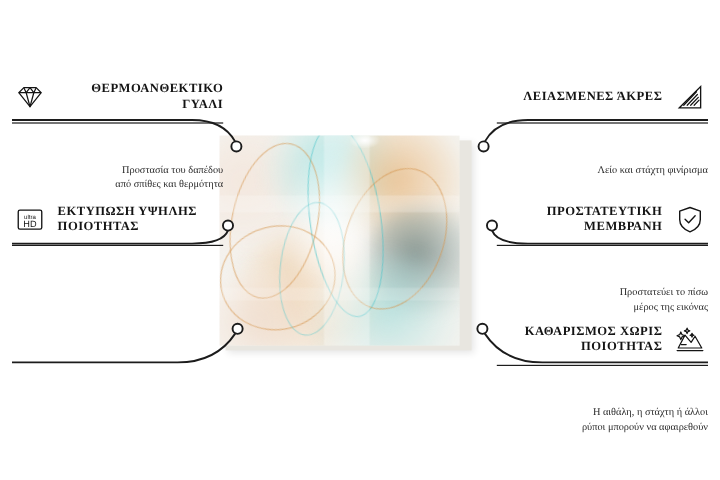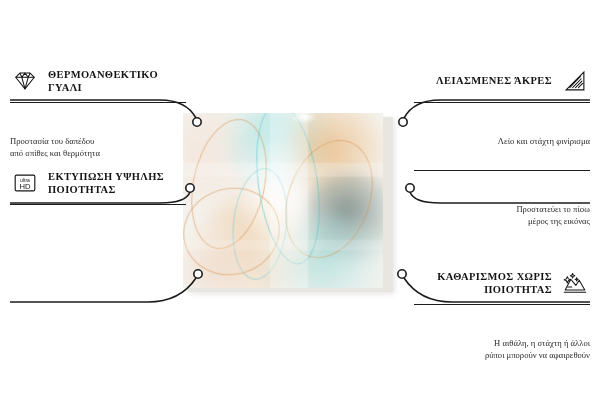--- a/index.html
+++ b/index.html
@@ -194,21 +194,21 @@
     <g fill="#ffffff" stroke="#1c1c1c" stroke-width="1.6">
       <circle cx="197" cy="122" r="4.2"></circle>
       <circle cx="190" cy="188" r="4.2"></circle>
       <circle cx="198" cy="274" r="4.2"></circle>
       <circle cx="403" cy="122" r="4.2"></circle>
       <circle cx="410" cy="188" r="4.2"></circle>
       <circle cx="402" cy="274" r="4.2"></circle>
     </g>
   </svg>
 
-  <div class="feature left" style="top:64px;">
+  <div class="feature left" style="top:64px;text-align:right;">
     <div class="f-head">
       <span class="f-icon">
         <svg viewBox="0 0 30 30" width="28" height="28">
           <g fill="none" stroke="#141414" stroke-width="1.1" stroke-linejoin="round">
             <path d="M5 11 L9.5 6.5 H20.5 L25 11 L15 23.5 Z"></path>
             <path d="M5 11 H25"></path>
             <path d="M9.5 6.5 L11.6 11 L15 23.5 L18.4 11 L20.5 6.5"></path>
             <path d="M11.6 11 L15 6.5 L18.4 11"></path>
           </g>
         </svg>
@@ -251,20 +251,30 @@
         </svg>
       </span>
       <span class="f-title">ΛΕΙΑΣΜΕΝΕΣ
 ΆΚΡΕΣ</span>
     </div>
     <div class="f-rule"></div>
     <div class="f-desc">Λείο και στάχτη φινίρισμα</div>
   </div>
 
   <div class="feature right" style="top:166px;">
+    <div class="f-head">
+      <span class="f-icon">
+        <svg viewBox="0 0 30 30" width="28" height="28">
+          <path d="M15 4.2 L24.2 7.4 V15 C24.2 20.2 20.2 24 15 26 C9.8 24 5.8 20.2 5.8 15 V7.4 Z" fill="none" stroke="#141414" stroke-width="1.25" stroke-linejoin="round"></path>
+          <path d="M10.6 14.6 L13.8 17.8 L19.6 11.6" fill="none" stroke="#141414" stroke-width="1.25" stroke-linecap="round" stroke-linejoin="round"></path>
+        </svg>
+      </span>
+      <span class="f-title">ΠΡΟΣΤΑΤΕΥΤΙΚΗ
+ΜΕΜΒΡΑΝΗ</span>
+    </div>
     <div class="f-rule"></div>
     <div class="f-desc">Προστατεύει το πίσω
 μέρος της εικόνας</div>
   </div>
 
   <div class="feature right" style="top:266px;">
     <div class="f-head">
       <span class="f-icon">
         <svg viewBox="0 0 30 30" width="28" height="28">
           <g fill="none" stroke="#141414" stroke-width="1.1" stroke-linejoin="round" stroke-linecap="round">

